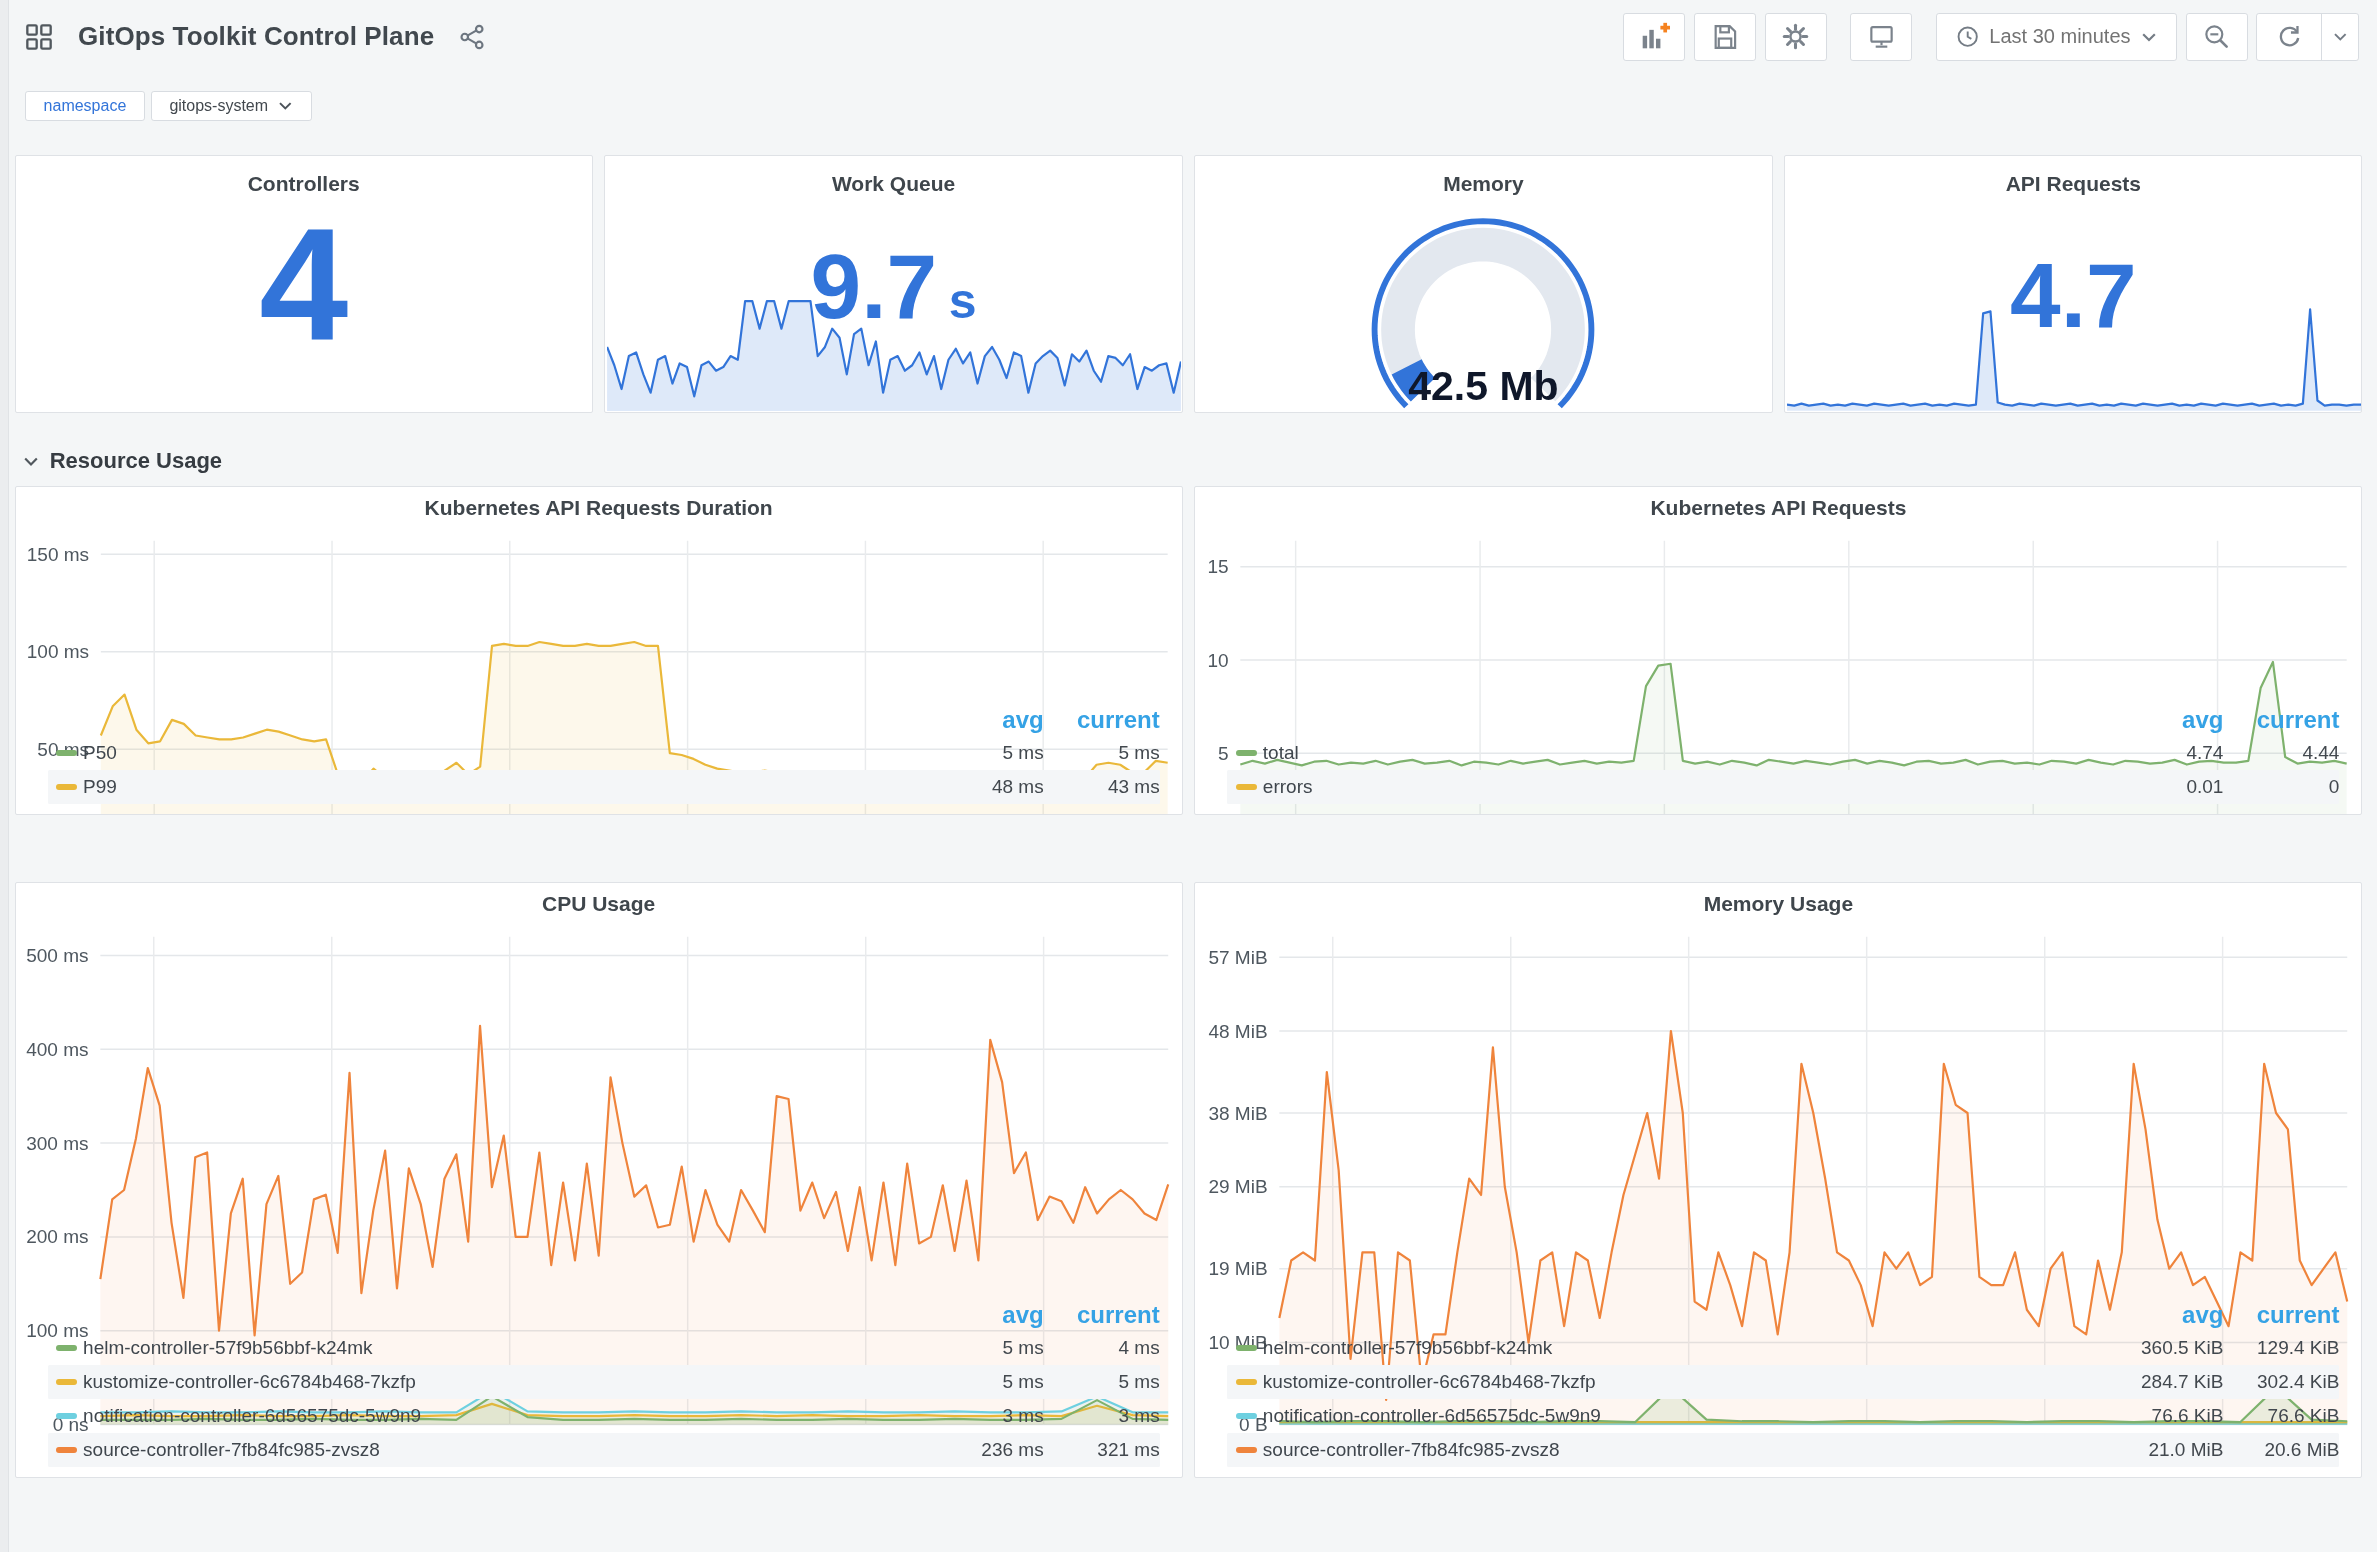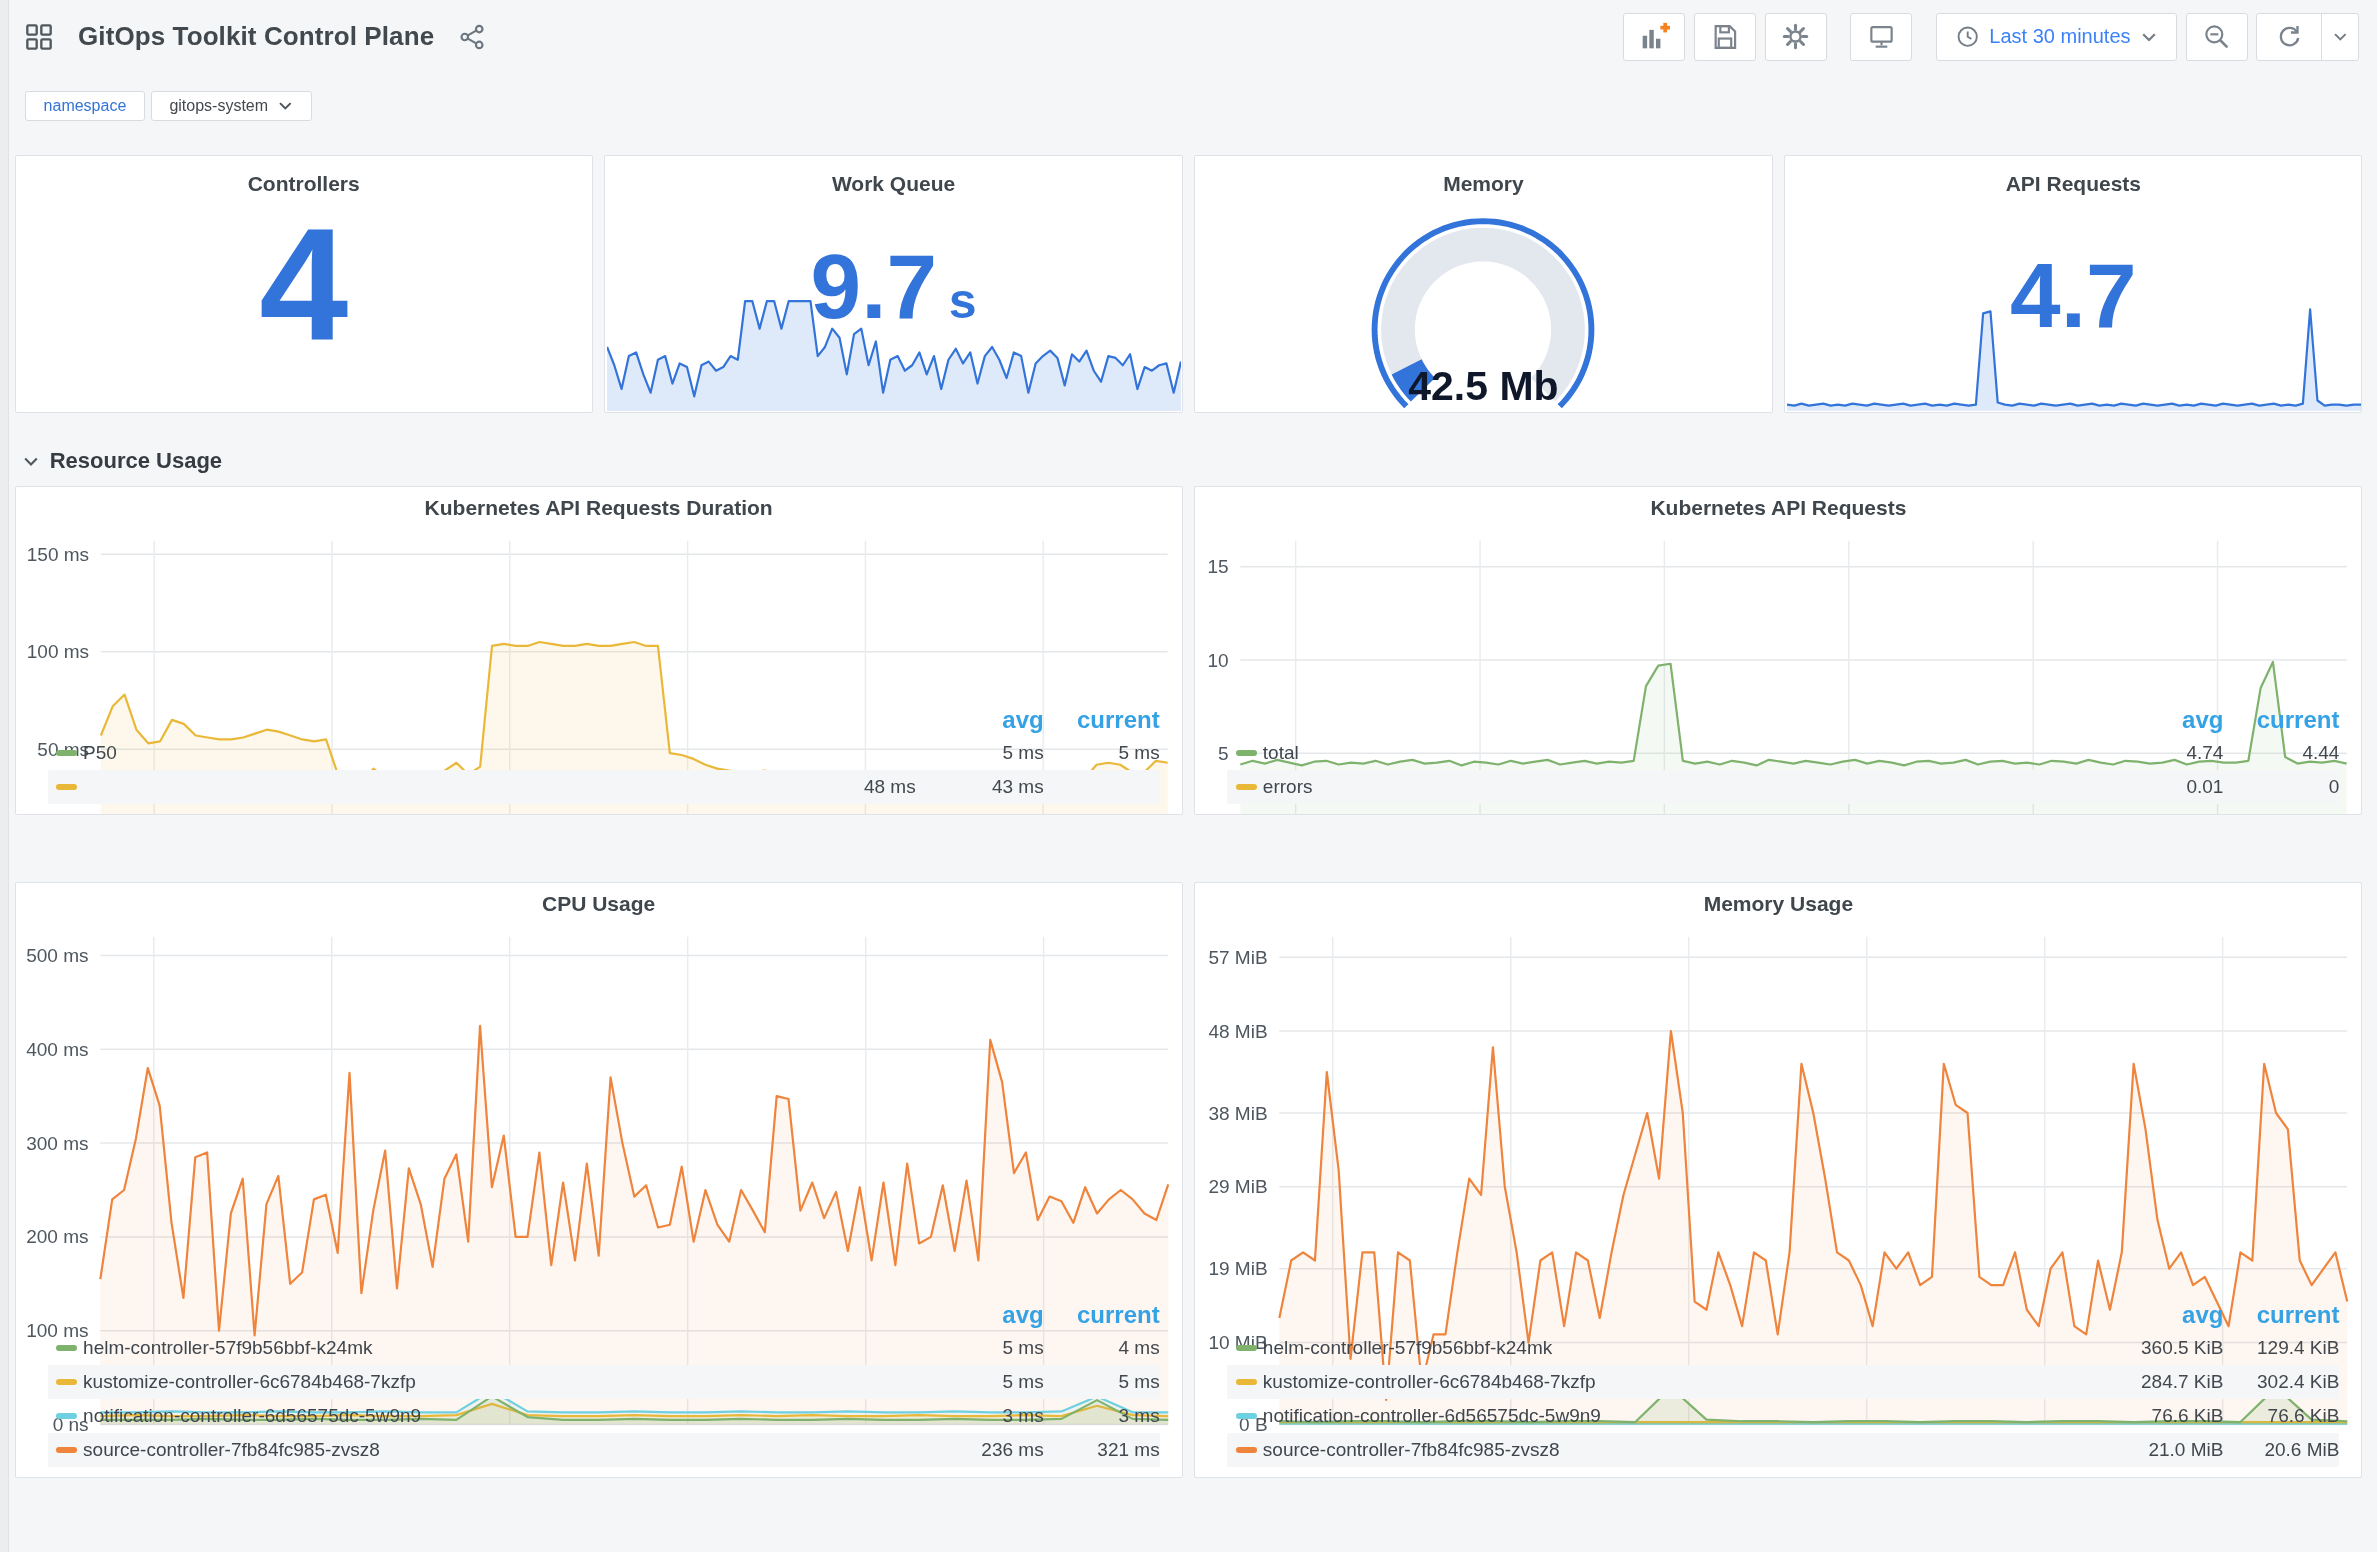--- a/index.html
+++ b/index.html
@@ -12,21 +12,21 @@
   .leftedge { position:absolute; left:0; top:0; bottom:0; width:8.8px; background:#ebedef; border-right:0.7px solid #e0e3e6; }
 
   
   .topbar { position:absolute; left:25px; right:17.6px; top:8.8px; height:56px; display:flex; align-items:center; }
   .tb-left { display:flex; align-items:center; gap:25px;justify-content:flex-end; }
   .dash-title { font-size:26px; font-weight:600; color:#41484e; margin:0; letter-spacing:0.1px; }
   .tb-right { margin-left:auto; display:flex; align-items:center; gap:8.8px; }
   .btn { height:48px; min-width:62px; background:#fff; border:0.7px solid #d8dce1; border-radius:2.9px;
          display:flex; align-items:center; justify-content:center; gap:10.3px; padding:0 7.3px; }
   .btn.space-l { margin-left:14.6px; }
-  .timepicker { padding:0 19px; font-size:20px; color:#3b82f6; font-weight:500; white-space:nowrap; }
+  .timepicker { padding:0 19px; font-size:20px; color:#737373; font-weight:500; white-space:nowrap; }
   .split { display:flex; padding:0; gap:0; }
   .split .seg { height:100%; display:flex; align-items:center; justify-content:center; }
   .seg.r1 { width:64px; }
   .seg.r2 { width:37px; border-left:0.7px solid #d8dce1; }
   .icon { display:inline-flex; align-items:center; justify-content:center; }
 
   
   .submenu { position:absolute; left:25px; top:91px; display:flex; gap:5.9px; }
   .varbox { height:30px; background:#fff; border:0.7px solid #d8dce1; border-radius:2.9px;
             display:flex; align-items:center; padding:0 17.6px; font-size:16px; gap:10.3px;text-align:center; }
@@ -291,20 +291,21 @@
           <span class="lg-h">current</span>
         </div>
         <div class="lg-row">
           <span class="swatch" style="background: rgb(126, 178, 109);"></span>
           <span class="lg-label">P50</span>
           <span class="lg-avg">5 ms</span>
           <span class="lg-cur">5 ms</span>
         </div>
         <div class="lg-row alt">
           <span class="swatch" style="background: rgb(234, 184, 57);"></span>
+          <span class="lg-label">P99</span>
           <span class="lg-avg">48 ms</span>
           <span class="lg-cur">43 ms</span>
         </div>
       </div>
   </div>
   <div class="panel chart-panel">
     <div class="p-title">Kubernetes API Requests</div>
     <div class="plot"><svg width="1167" height="360" viewBox="0 0 1593 492">
           <line x1="61" x2="1573" y1="434" y2="434" stroke="#e4e7ea" stroke-width="2"></line>
           <text x="45" y="443" text-anchor="end" fill="#4e575f" font-size="26">0</text>

